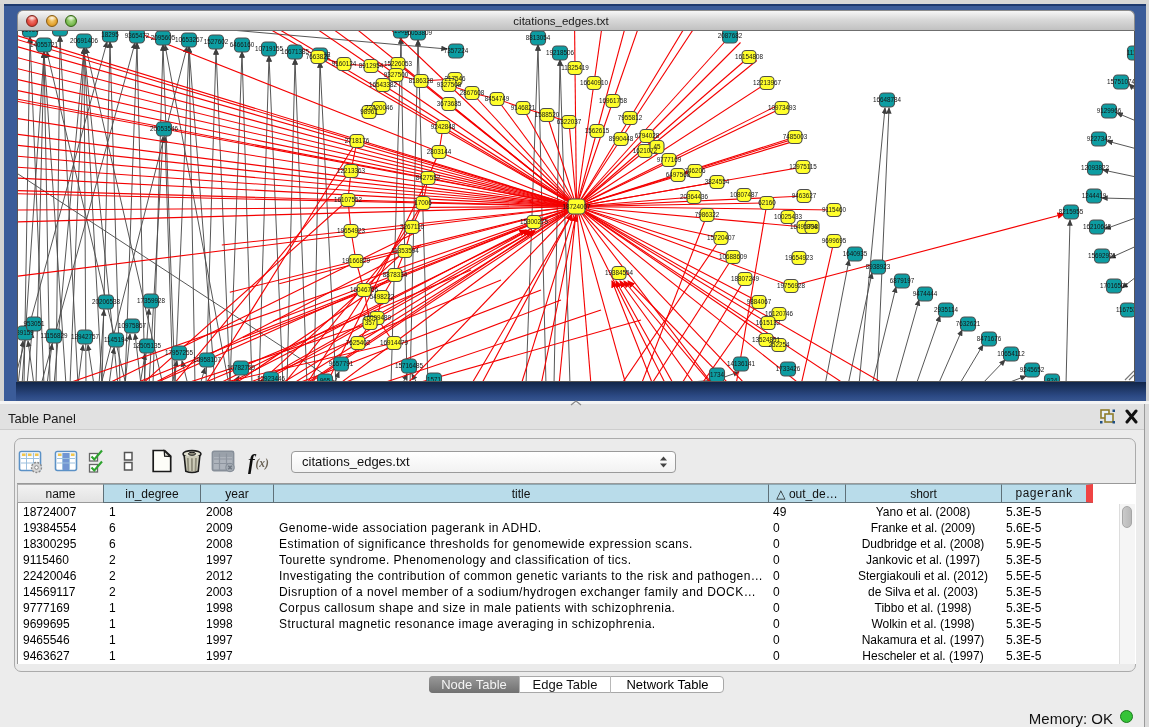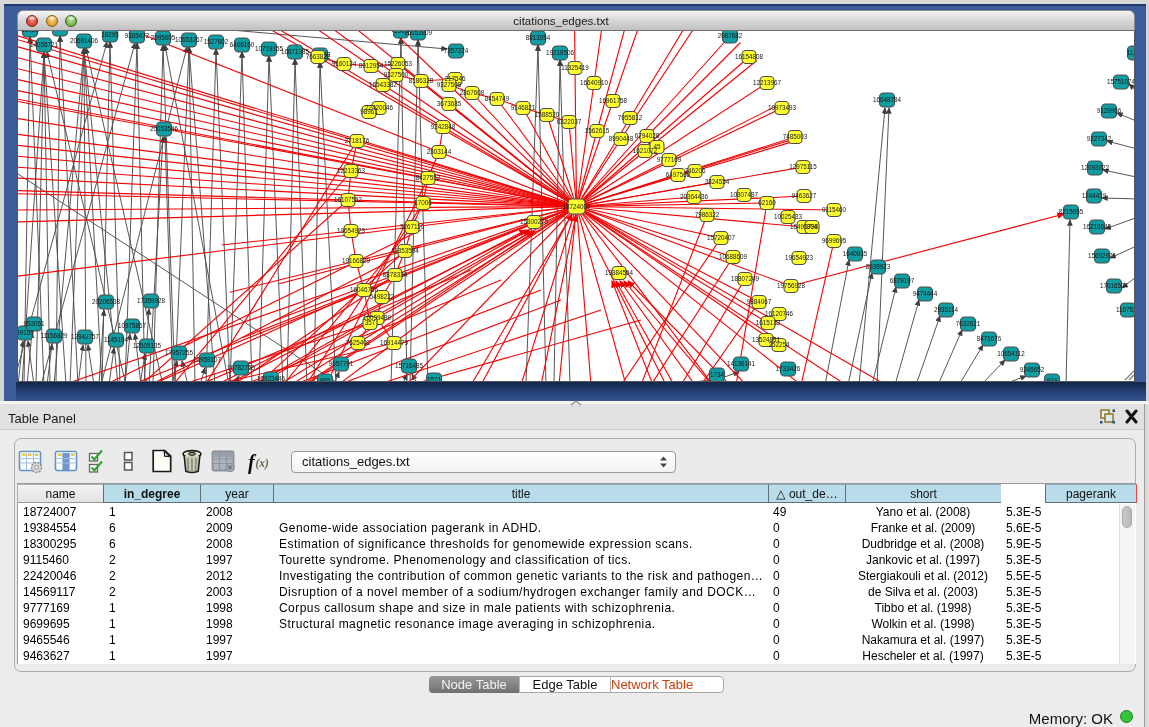--- a/index.html
+++ b/index.html
@@ -707,26 +707,26 @@
 <div id="combo" class="abs">citations_edges.txt</div>
 <svg class="abs" style="left:658px;top:455px" width="12" height="14">
  <path d="M2 5.5 L5.5 1.5 L9 5.5 z" fill="#444"></path>
  <path d="M2 8.5 L5.5 12.5 L9 8.5 z" fill="#444"></path>
 </svg>
 
 <div id="grid" class="abs"></div>
 <div class="abs" style="left:17px;top:483px;width:1px;height:181px;background:#9a9a9a;"></div>
 
 <div class="hcell abs" style="left:17px;width:86px;background:linear-gradient(#f2f2f2,#e3e3e3);border-left:1px solid #b0b0b0;border-top:1px solid #b0b0b0;border-bottom:1px solid #9a9a9a;">name</div>
-<div class="hcell abs" style="left:103px;width:97px;font-weight:bold;">in_degree</div>
+<div class="hcell abs" style="left:103px;width:97px;">in_degree</div>
 <div class="hcell abs" style="left:200px;width:73px;">year</div>
 <div class="hcell abs" style="left:273px;width:495px;">title</div>
 <div class="hcell abs" style="left:768px;width:77px;">△ out_de…</div>
 <div class="hcell abs" style="left:845px;width:156px;">short</div>
-<div class="hcell abs" style="left:1045px;width:92px;border-right:1px solid #ef4444;">pagerank</div>
+<div class="hcell abs" style="left:1001px;width:92px;border-right:7px solid #ef4444;font-family:Liberation Mono, monospace;">pagerank</div>
 <div class="row" style="top:504px">
 <span style="left:23px">18724007</span>
 <span style="left:109px">1</span>
 <span style="left:206px">2008</span>
 <span style="left:773px">49</span>
 <span class="ctr" style="left:845px;width:156px">Yano et al. (2008)</span>
 <span style="left:1006px">5.3E-5</span>
 </div>
 <div class="row" style="top:520px">
 <span style="left:23px">19384554</span>
@@ -807,21 +807,21 @@
 <span class="ctr" style="left:845px;width:156px">Hescheler et al. (1997)</span>
 <span style="left:1006px">5.3E-5</span>
 </div>
 
 <div class="abs" style="left:1119px;top:504px;width:16px;height:160px;background:#f5f5f5;border-left:1px solid #ddd;"></div>
 <div class="abs" style="left:1122px;top:506px;width:10px;height:22px;background:linear-gradient(90deg,#cacaca,#b8b8b8);border:1px solid #a6a6a6;border-radius:5px;"></div>
 
 <div id="tabs" class="abs"></div>
 <div class="abs" style="left:429px;top:676px;width:90px;height:17px;background:linear-gradient(#9a9a9a,#707070);border-radius:4px 0 0 4px;color:#f4f4f4;font-size:13px;text-align:center;line-height:17px;">Node Table</div>
 <div class="abs" style="left:519px;top:676px;width:91px;height:17px;color:#111;font-size:13px;text-align:center;line-height:17px;border-left:1px solid #b8b8b8;">Edge Table</div>
-<div class="abs" style="left:610px;top:676px;width:114px;height:17px;color:#c2410c;font-size:13px;text-align:left;line-height:17px;border-left:1px solid #b8b8b8;">Network Table</div>
+<div class="abs" style="left:610px;top:676px;width:114px;height:17px;color:#000000;font-size:13px;text-align:center;line-height:17px;border-left:1px solid #b8b8b8;">Network Table</div>
 
 <div id="mem" class="abs">Memory: OK</div>
 <div id="memdot" class="abs"></div>
 <div class="abs" style="left:1144px;top:401px;width:1px;height:326px;background:#9a9a9a;"></div>
 <div class="abs" style="left:1145px;top:401px;width:4px;height:326px;background:#dadada;"></div>
 <div class="abs" style="left:0;top:401px;width:1149px;height:3px;background:#f4f4f4;"></div>
 <svg class="abs" style="left:569px;top:400px" width="14" height="6">
     <path d="M2 5 L7 1 L12 5" fill="none" stroke="#8a8a8a" stroke-width="1.3"></path>
   </svg>
 

